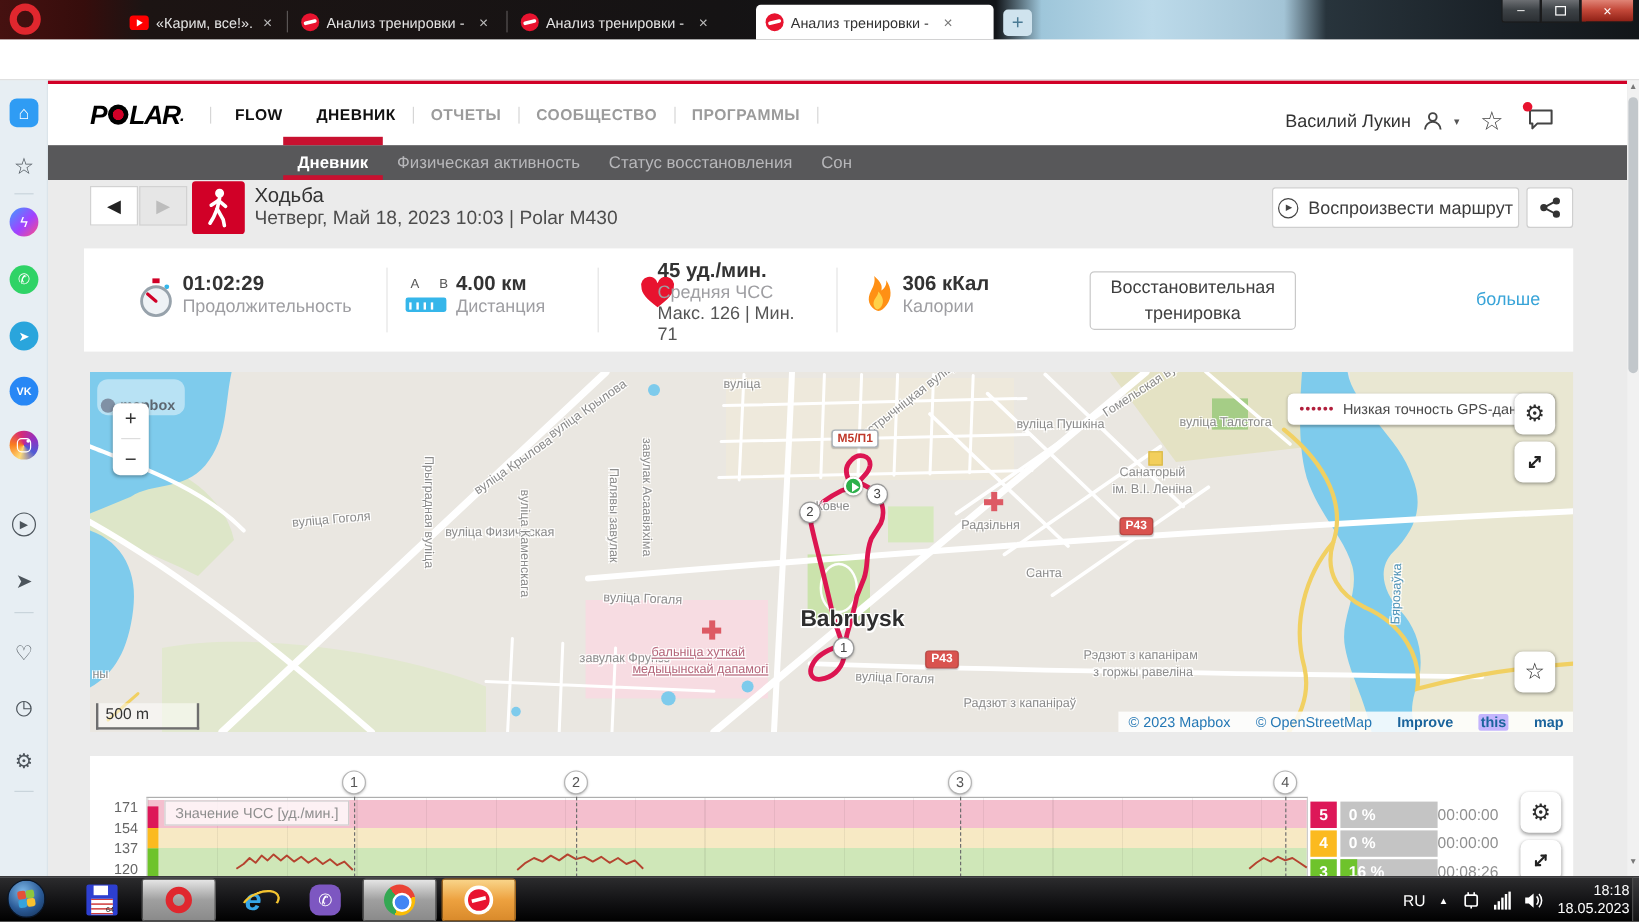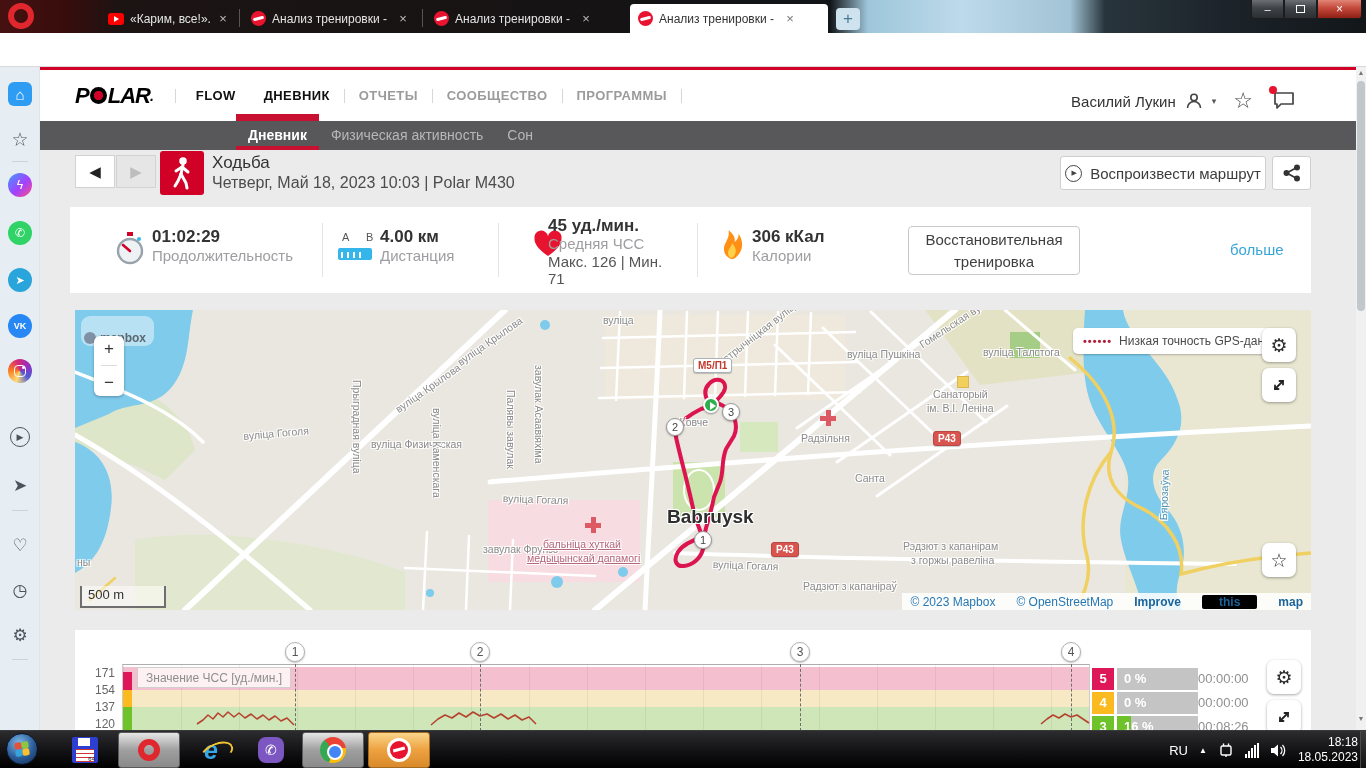--- a/index.html
+++ b/index.html
@@ -117,21 +117,21 @@
   .gpslegend{left:998px;top:18px;height:26px;background:#fff;border-radius:5px;box-shadow:0 1px 2px rgba(0,0,0,.25);
     display:flex;align-items:center;gap:7px;padding:0 10px;font-size:12px;color:#4a4a4a;}
   .gpsdots{color:#b11f3c;font-size:11px;letter-spacing:1px;font-weight:bold;}
   .mapbtn{width:34px;height:34px;background:#fff;border-radius:7px;box-shadow:0 1px 3px rgba(0,0,0,.35);
     display:flex;align-items:center;justify-content:center;font-size:19px;color:#2e2e2e;}
   .mscale{left:5px;top:276px;width:86px;height:22px;border:2px solid #6e6e6e;border-top:none;background:rgba(255,255,255,.5);
     font-size:13px;color:#333;padding-left:6px;line-height:18px;}
   .mattr{right:0;bottom:-1px;height:18px;background:rgba(255,255,255,.85);display:flex;align-items:center;gap:21px;
     padding:0 8px;font-size:12px;color:#2578b5;}
   .mattr b{color:#1b649c;}
-  .mattr .hl{background:#000000;border-radius:2px;padding:0 17px;}
+  .mattr .hl{background:#c4b5fd;border-radius:2px;padding:0 2px;}
   .kmmark{position:absolute;width:18px;height:18px;border-radius:50%;background:#fff;border:1px solid #9a9a9a;
     box-shadow:0 1px 2px rgba(0,0,0,.3);font-size:11px;color:#444;text-align:center;line-height:16px;}
   .startmark{position:absolute;width:16px;height:16px;border-radius:50%;background:#2db04b;border:2px solid #fff;box-shadow:0 1px 2px rgba(0,0,0,.4);}
   .startmark::after{content:'';position:absolute;left:5px;top:3px;border-left:6px solid #fff;border-top:4px solid transparent;border-bottom:4px solid transparent;}
   .shield{position:absolute;font-size:10px;font-weight:bold;border-radius:3px;padding:1px 4px;box-shadow:0 1px 1px rgba(0,0,0,.2);}
   .shield.m{background:#fff;border:1px solid #a8b0b8;color:#c0392b;}
   .shield.p{background:#d9534f;border:1px solid #b94743;color:#fff;}
   .rcross{position:absolute;width:16px;height:16px;}
   .rcross::before{content:'';position:absolute;left:0;top:6px;width:16px;height:5px;background:#dd5a64;}
   .rcross::after{content:'';position:absolute;left:6px;top:0;width:5px;height:16px;background:#dd5a64;}
@@ -365,20 +365,21 @@
               <path d="M3,3 H21 V14 H9 L5,18 V14 H3 Z" fill="none" stroke="#444" stroke-width="1.7" stroke-linejoin="round"></path>
             </svg>
           <span class="reddot"></span>
         </span>
       </div>
     </div>
 
     <div class="abs subnav">
       <span class="it on">Дневник</span>
       <span class="it">Физическая активность</span>
+      <span class="it">Статус восстановления</span>
       <span class="it">Сон</span>
     </div>
 
     <div class="abs navbtn" style="left:35px;top:88px;">◀</div>
     <div class="abs navbtn dis" style="left:76px;top:88px;">▶</div>
     <div class="abs sporticon" style="left:120px;top:84px;">
       <svg width="30" height="34" viewBox="0 0 30 34">
           <g stroke="#fff" stroke-width="3" stroke-linecap="round" fill="none">
             <circle cx="16" cy="5" r="3" fill="#fff" stroke-width="1.5"></circle>
             <path d="M16,9 L14,18"></path>

